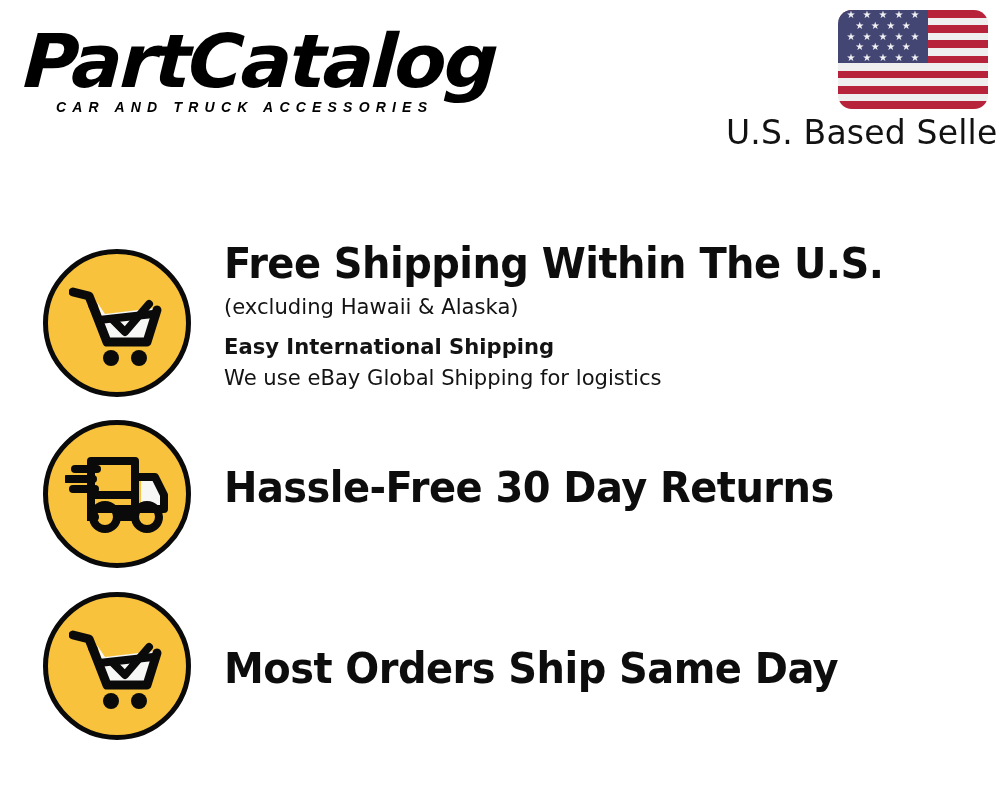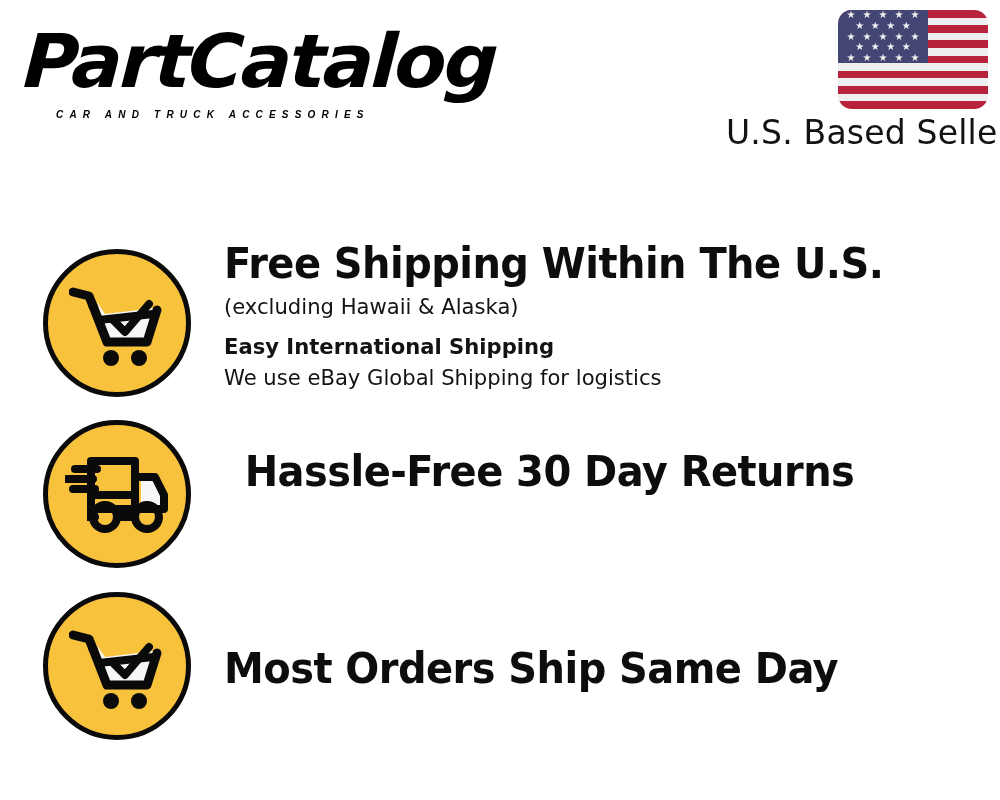--- a/index.html
+++ b/index.html
@@ -48,26 +48,26 @@
     line-height: 0.95;
     letter-spacing: -2.5px;
     color: #000000;
     transform: scaleX(1.02) skewX(-3deg);
     transform-origin: left center;
     white-space: nowrap;
   }
 
   .logo-tagline {
     display: block;
-    margin-top: 13px;
+    margin-top: 3px;
     margin-left: 32px;
     font-family: "Liberation Sans", sans-serif;
     font-weight: 700;
     font-style: italic;
-    font-size: 10px;
+    font-size: 14px;
     letter-spacing: 6.2px;
     color: #000000;
     white-space: nowrap;
     transform: scaleY(1.05);
     transform-origin: left center;
   }
 
   
   .seller-block {
     position: absolute;
@@ -203,21 +203,21 @@
   .feature-sub.bold {
     font-weight: 700;
     margin-top: 14px;
   }
   .feature-sub.last { margin-top: 5px; }
 
   
   .row-1 .feature-text { top: 8px; }
   .row-1 .feature-icon { top: 17px; }
 
-  .row-2 .feature-text { top: 44px; text-align: center; }
+  .row-2 .feature-text { top: 60px; }
   .row-2 .feature-icon { top: 16px; }
 
   .row-3 .feature-text { top: 69px; }
   .row-3 .feature-icon { top: 16px; }
 </style>
 </head>
 <body>
 
 <div class="banner">
 

